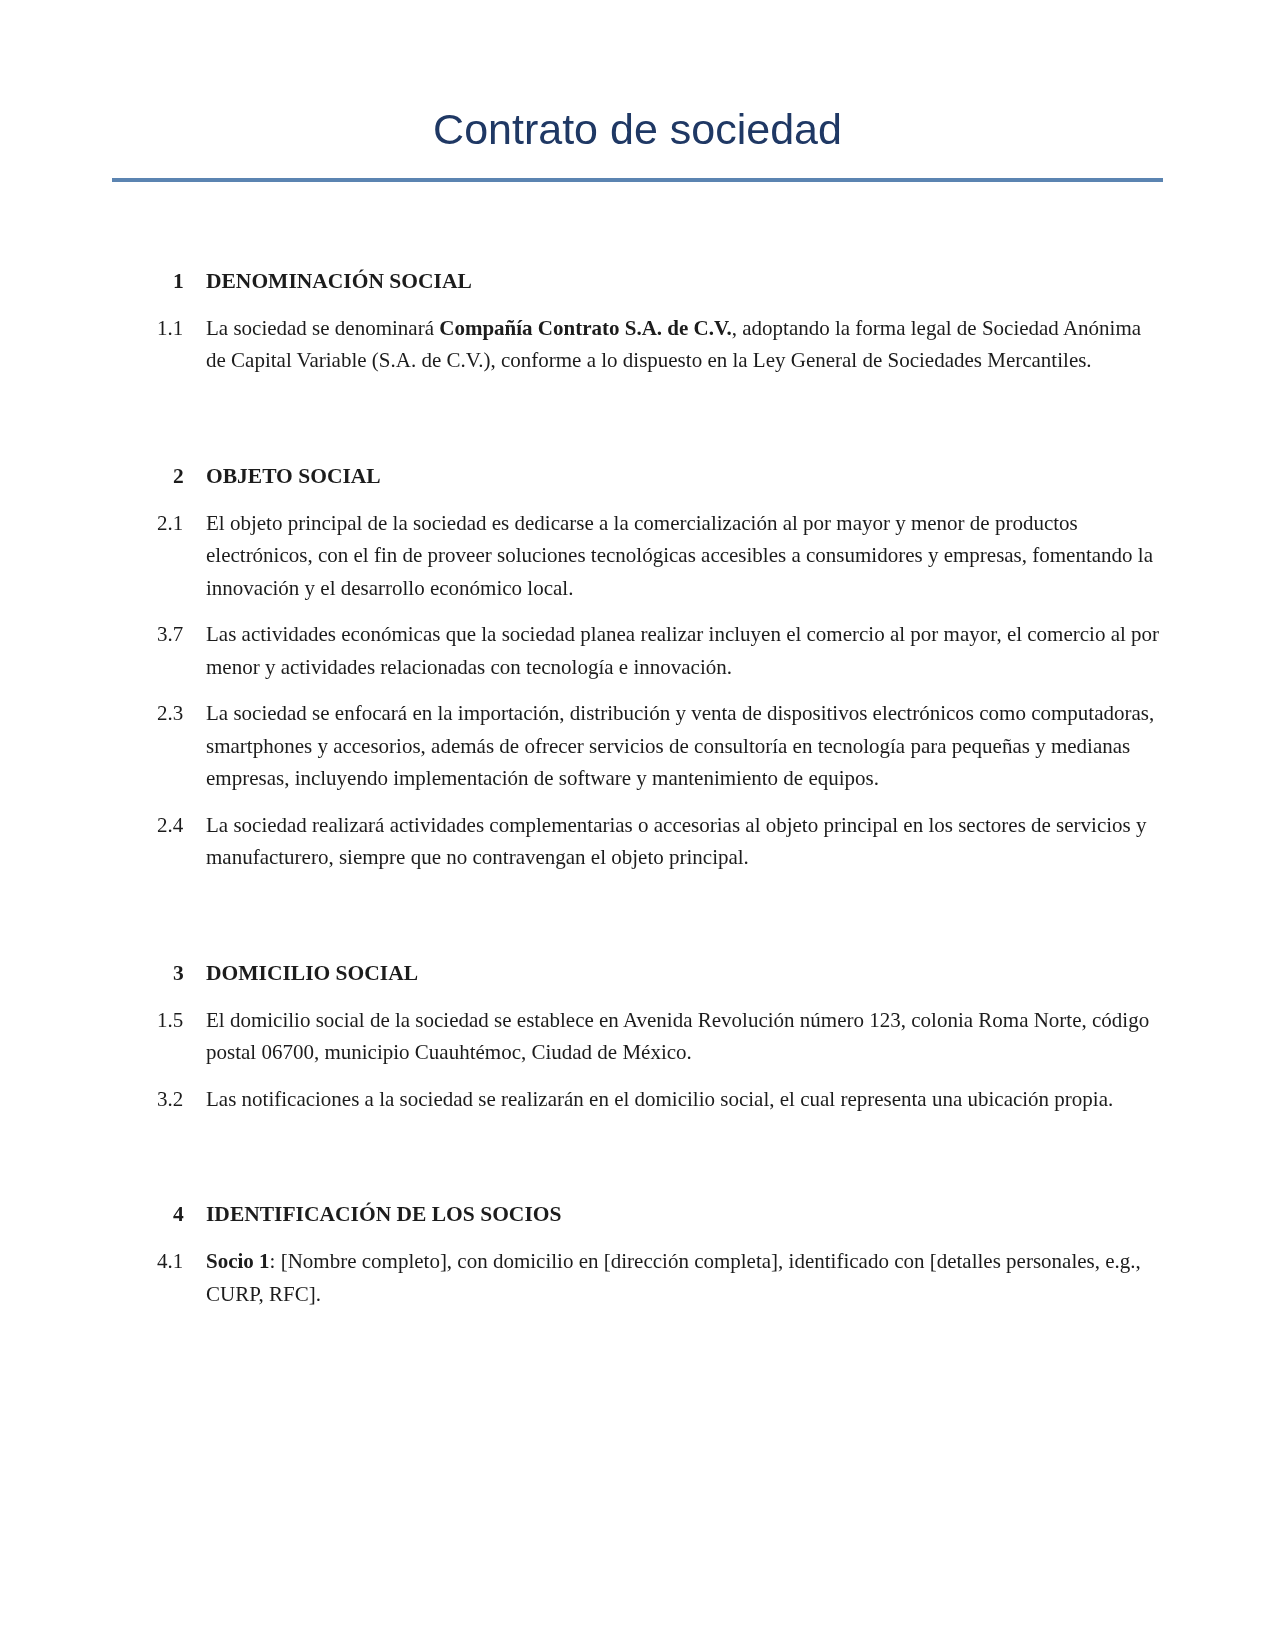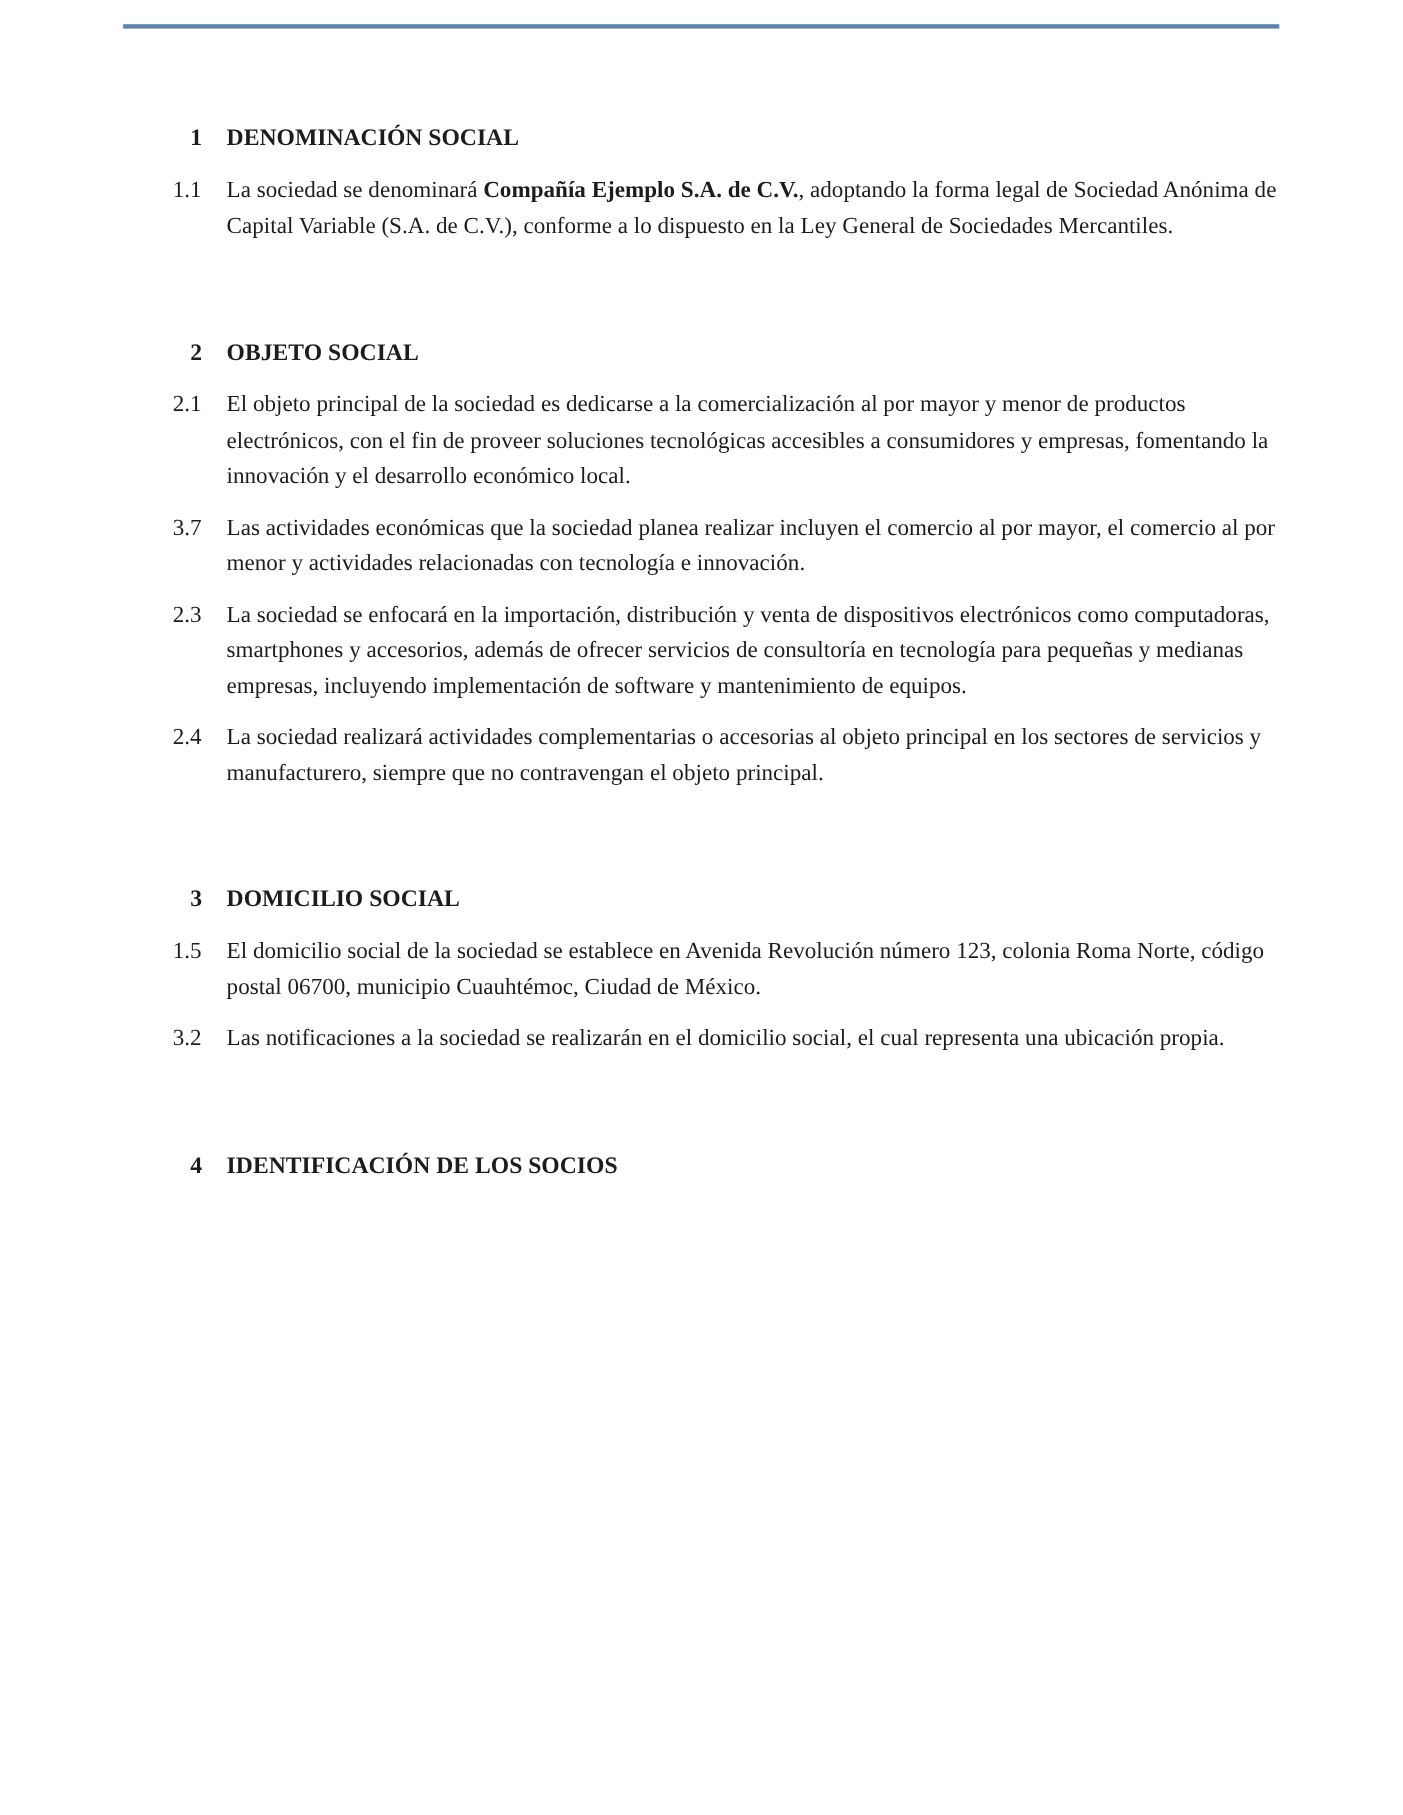--- a/index.html
+++ b/index.html
@@ -49,31 +49,32 @@
   .clause + .clause { margin-top: 14px; }
   .clause .num { padding-left: 45px; }
   .text { margin: 0; flex: 1; max-width: 957px; }
   .text b { font-weight: bold; }
 </style>
 </head>
 <body>
 
 <div class="page">
 
+  <h1 class="doc-title">Contrato de sociedad</h1>
   <div class="title-rule"></div>
 
   <div class="section">
     <div class="row heading">
       <span class="num">1</span>
       <span>DENOMINACIÓN SOCIAL</span>
     </div>
     <div class="row clause">
       <span class="num">1.1</span>
       <p class="text">
-        <span>La sociedad se denominará </span><b>Compañía Ejemplo S.A. de C.V.</b><span>, adoptando la forma legal de Sociedad Anónima de Capital Variable (S.A. de C.V.), conforme a lo dispuesto en la Ley General de Sociedades Mercantiles.</span>
+        <span>La sociedad se denominará </span><b>Compañía Contrato S.A. de C.V.</b><span>, adoptando la forma legal de Sociedad Anónima de Capital Variable (S.A. de C.V.), conforme a lo dispuesto en la Ley General de Sociedades Mercantiles.</span>
       </p>
     </div>
   </div>
 
   <div class="section">
     <div class="row heading">
       <span class="num">2</span>
       <span>OBJETO SOCIAL</span>
     </div>
     <div class="row clause">
@@ -119,15 +120,21 @@
         <span>Las notificaciones a la sociedad se realizarán en el domicilio social, el cual representa una ubicación propia.</span>
       </p>
     </div>
   </div>
 
   <div class="section">
     <div class="row heading">
       <span class="num">4</span>
       <span>IDENTIFICACIÓN DE LOS SOCIOS</span>
     </div>
+    <div class="row clause">
+      <span class="num">4.1</span>
+      <p class="text">
+        <b>Socio 1</b><span>: [Nombre completo], con domicilio en [dirección completa], identificado con [detalles personales, e.g., CURP, RFC].</span>
+      </p>
+    </div>
   </div>
 
 </div>
 
 </body></html>

